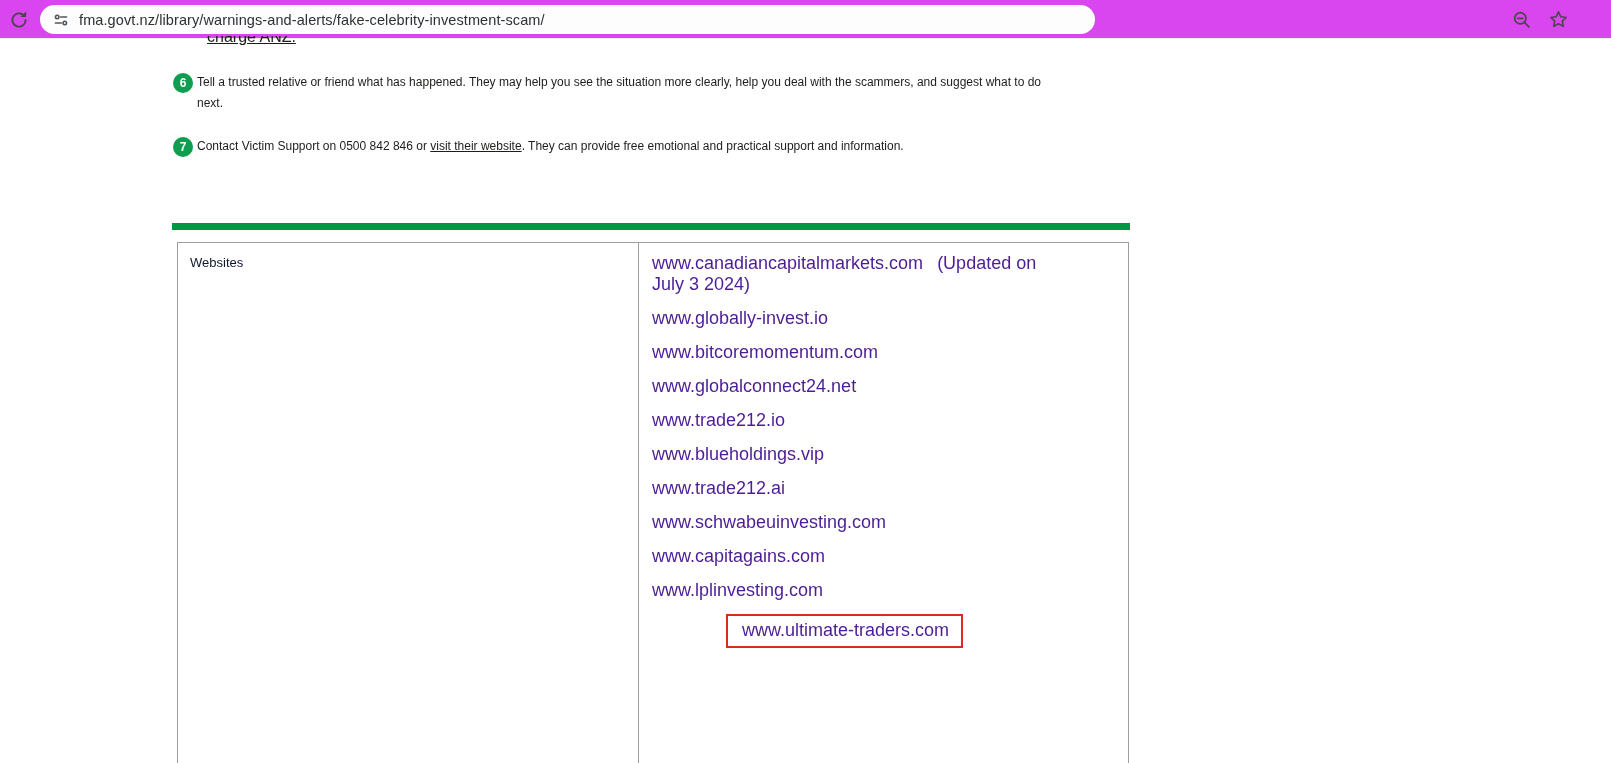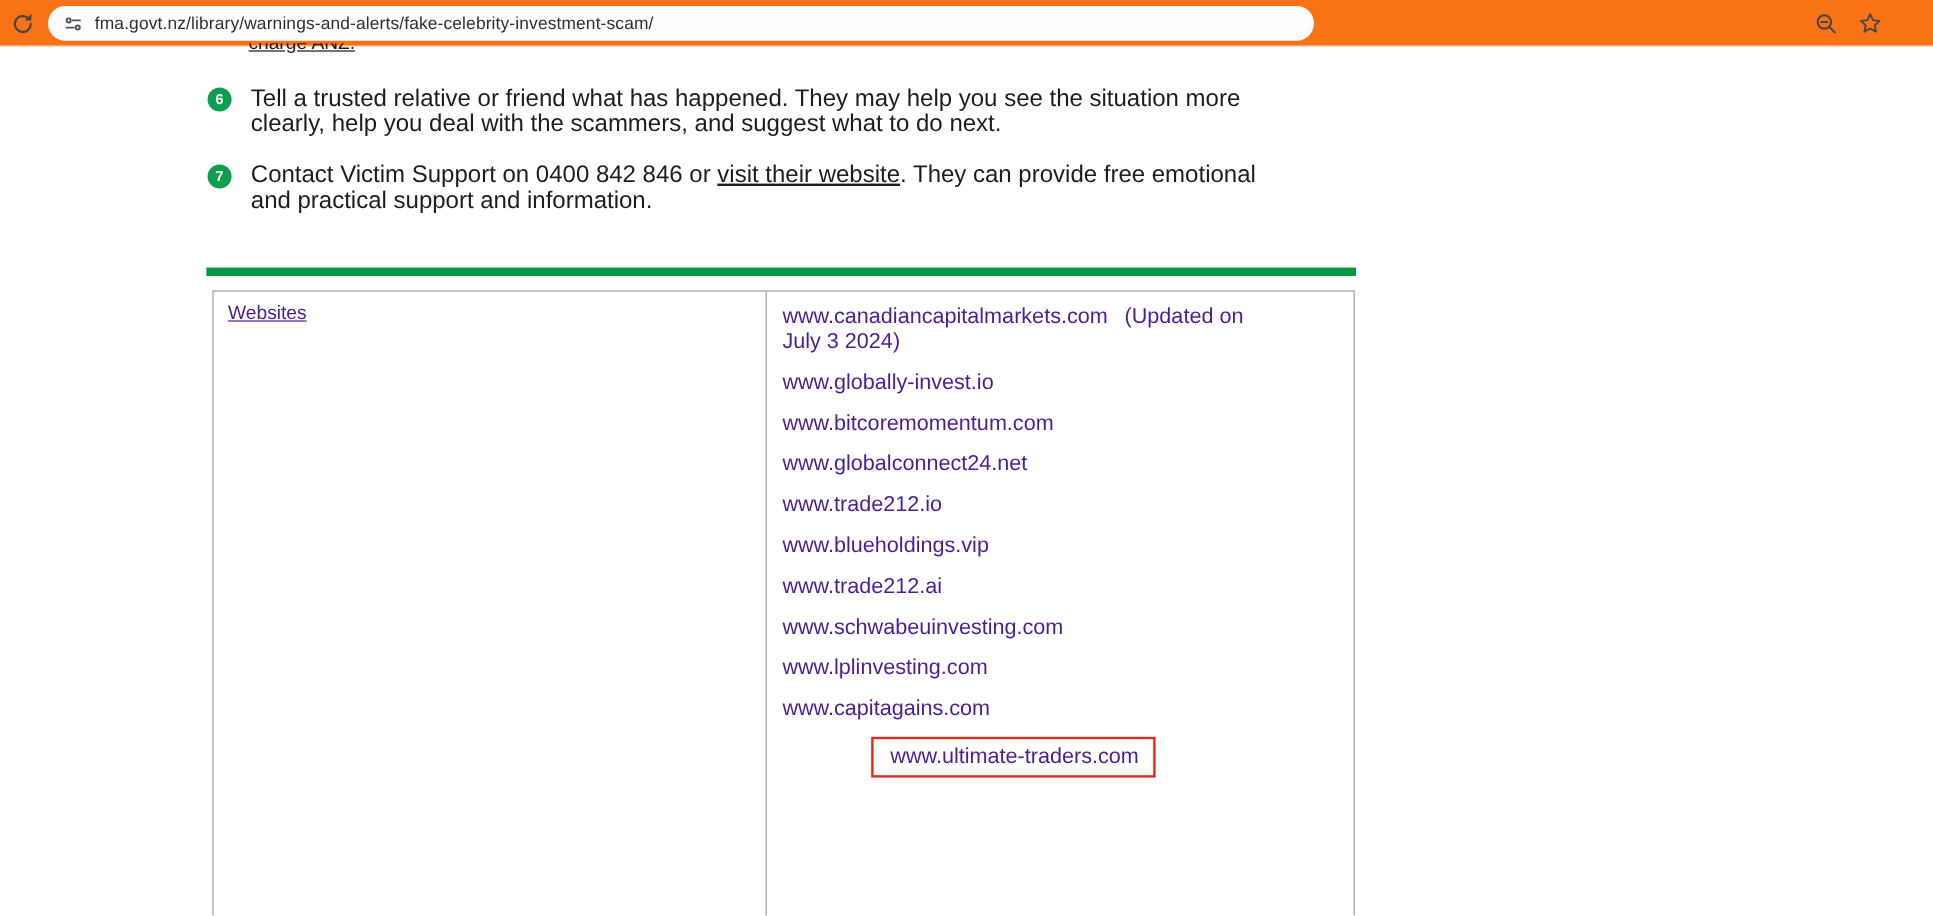--- a/index.html
+++ b/index.html
@@ -2,50 +2,50 @@
 <html><head>
 <meta charset="utf-8">
 <style>
   * { box-sizing: border-box; }
   html, body { margin: 0; padding: 0; }
   body { font-family: "Liberation Sans", "DejaVu Sans", sans-serif; background: #fff; }
   .screen { position: relative; width: 1611px; height: 763px; overflow: hidden; background: #fff; }
 
   
   .toolbar { position: absolute; left: 0; top: 0; width: 1611px; height: 39px;
-             background: #f97316; border-bottom: 1px solid #edf1ea; }
+             background: #d946ef; border-bottom: 1px solid #edf1ea; }
   .reload-btn { position: absolute; left: 8px; top: 9px; width: 22px; height: 22px; cursor: pointer; }
   .omnibox { position: absolute; left: 40px; top: 5px; width: 1055px; height: 29px;
              background: #fdfdfd; border-radius: 15px; display: flex; align-items: center; }
   .site-info { margin-left: 13px; display: flex; align-items: center; }
   .url-text { margin-left: 10px; font-size: 14.5px; color: #2d3134; letter-spacing: 0.1px; white-space: nowrap; }
   .tb-right-icon { position: absolute; top: 10px; width: 20px; height: 20px; cursor: pointer; }
   .zoom-pos { left: 1512px; }
   .star-pos { left: 1548px; top: 9px; }
 
   
   .partial-link-clip { position: absolute; left: 207px; top: 36px; height: 12px; overflow: hidden; }
   .partial-link-clip a { display: block; margin-top: -8px; font-size: 16px; color: #1c1c1c;
                          text-decoration: underline; }
 
   .step { position: absolute; left: 173px; width: 910px; }
   .step-6 { top: 72px; }
   .step-7 { top: 136px; }
   .badge { position: absolute; left: 0; top: 1px; width: 20px; height: 20px; border-radius: 50%;
            background: #0f9d4f; color: #fff; font-size: 12px; font-weight: bold;
            display: flex; align-items: center; justify-content: center; }
-  .step-text { margin-left: 36px; width: 865px; font-size: 20px; line-height: 21px; color: #1d1d1b; }
+  .step-text { margin-left: 24px; width: 865px; font-size: 12px; line-height: 21px; color: #1d1d1b; }
   .step-text a { color: #1d1d1b; text-decoration: underline; text-align: center; }
 
   .green-divider { position: absolute; left: 172px; top: 223px; width: 958px; height: 7px; background: #009845; }
 
   .websites-table { position: absolute; left: 177px; top: 242px; width: 952px; height: 545px;
                     border: 1px solid #9e9e9e; display: flex; background: #fff; }
   .cell-left { width: 461px; border-right: 1px solid #9e9e9e; padding: 10px 12px; }
-  .cell-left .label { font-size: 16px; color: #4c1d95; text-decoration: underline; }
+  .cell-left .label { font-size: 13px; color: #0f172a; }
   .cell-right { flex: 1; padding: 10px 14px 0 13px; }
   .website-row { margin: 0 0 13px 0; font-size: 18px; line-height: 21px; color: #4c1d95; max-width: 400px; }
   .website-row .note { margin-left: 14px; }
   .website-row.highlighted { margin-top: 6px; text-align: center; }
   .website-row.highlighted .url-wrap { display: inline-block; border: 2px solid #e0281d;
                                        padding: 4px 12px 5px 14px; margin-left: -15px; }
 </style>
 </head>
 <body>
 
@@ -92,21 +92,21 @@
   <div class="step step-6">
     <span class="badge">6</span>
     <div class="step-text">
       <span>Tell a trusted relative or friend what has happened. They may help you see the situation more clearly, help you deal with the scammers, and suggest what to do next.</span><span></span>
     </div>
   </div>
 
   <div class="step step-7">
     <span class="badge">7</span>
     <div class="step-text">
-      <span>Contact Victim Support on 0400 842 846 or </span><a href="#">visit their website</a><span>. They can provide free emotional and practical support and information.</span>
+      <span>Contact Victim Support on 0500 842 846 or </span><a href="#">visit their website</a><span>. They can provide free emotional and practical support and information.</span>
     </div>
   </div>
 
   <div class="green-divider"></div>
 
   <div class="websites-table">
     <div class="cell-left">
       <span class="label">Websites</span>
     </div>
     <div class="cell-right">
@@ -128,24 +128,24 @@
         <p class="website-row">
     <span class="url-wrap"><span>www.blueholdings.vip</span></span>
   </p>
         <p class="website-row">
     <span class="url-wrap"><span>www.trade212.ai</span></span>
   </p>
         <p class="website-row">
     <span class="url-wrap"><span>www.schwabeuinvesting.com</span></span>
   </p>
         <p class="website-row">
-    <span class="url-wrap"><span>www.lplinvesting.com</span></span>
+    <span class="url-wrap"><span>www.capitagains.com</span></span>
   </p>
         <p class="website-row">
-    <span class="url-wrap"><span>www.capitagains.com</span></span>
+    <span class="url-wrap"><span>www.lplinvesting.com</span></span>
   </p>
         <p class="website-row highlighted">
     <span class="url-wrap"><span>www.ultimate-traders.com</span></span>
   </p>
       </div>
   </div>
 
 </div>
 
 </body></html>

